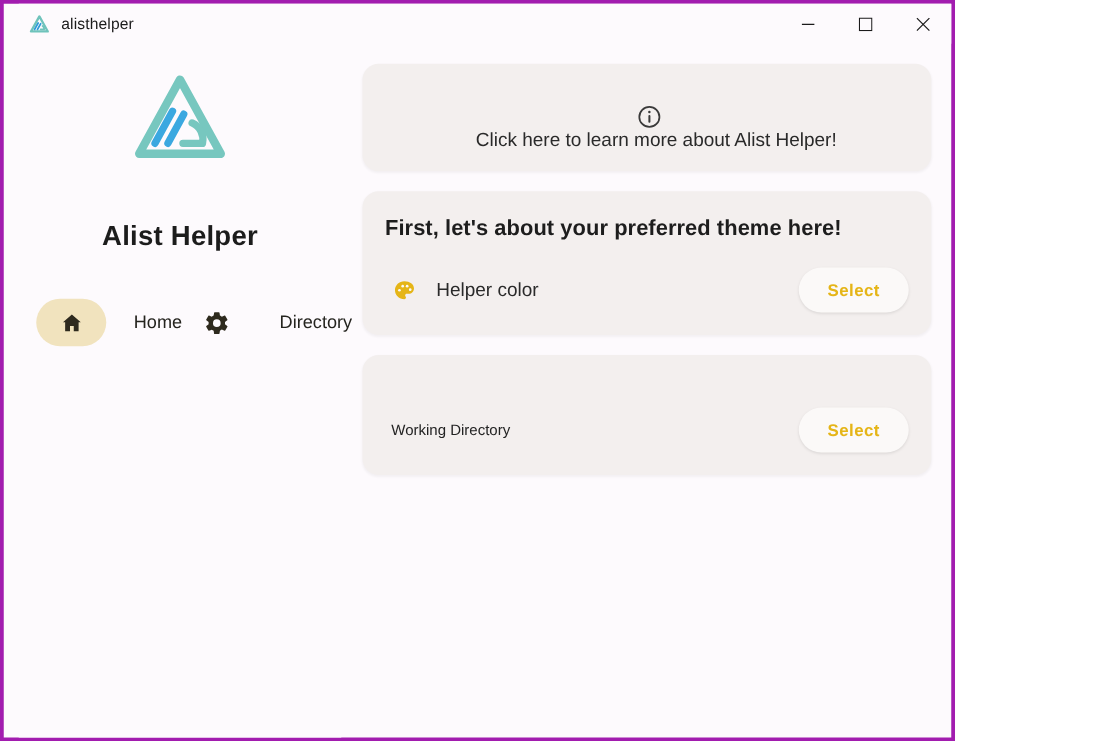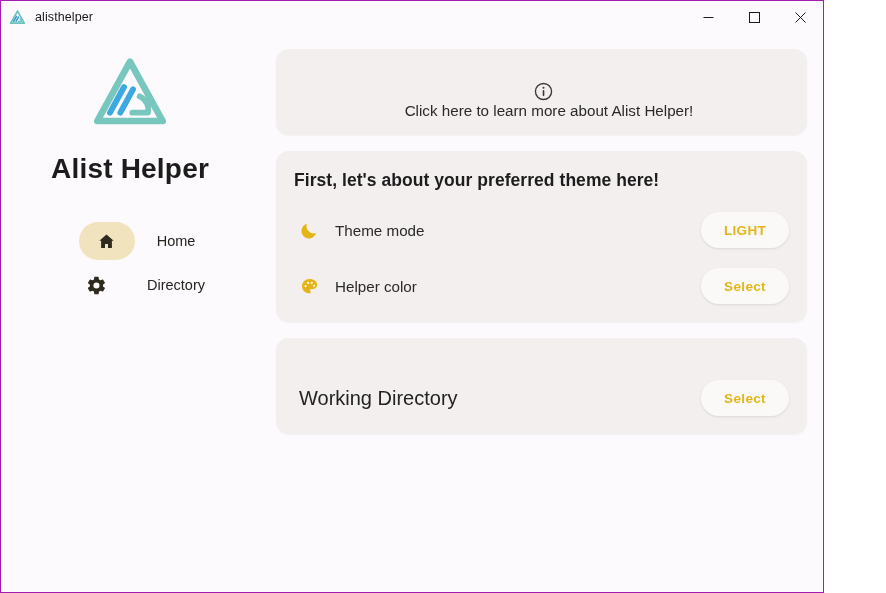--- a/index.html
+++ b/index.html
@@ -7,26 +7,27 @@
 
   html, body {
     width: 886px;
     height: 593px;
     overflow: hidden;
     font-family: "Liberation Sans", sans-serif;
   }
 
   #app {
     position: relative;
-    width: 824px;
+    width: 764px;
     height: 593px;
     background: #FDFAFD;
-    border: 1px solid #a21caf;
+    border: 3px solid #a21caf;
     display: flex;
     flex-direction: column;
+    padding-left: 12px;
   }
 
   
   .titlebar {
     height: 32px;
     min-height: 32px;
     background: #FDFAFD;
     display: flex;
     align-items: center;
     padding-left: 8px;
@@ -84,33 +85,32 @@
   .logo-wrap {
     width: 96px;
     height: 84px;
     display: flex;
     align-items: center;
     justify-content: center;
   }
   .logo-wrap svg { display: block; }
 
   .app-name {
-    margin-top: 18px;
-    font-size: 28px;
+    margin-top: 39px;
+    font-size: 22px;
     font-weight: bold;
     color: #1c1c1c;
     letter-spacing: 0.2px;
     font-family: "Liberation Sans", sans-serif;
   }
 
   .nav {
     margin-top: 34px;
     width: 100%;
     display: flex;
-    flex-direction: column;
     align-items: center;
     padding-left: 14px;
   }
   .nav-item {
     display: flex;
     align-items: center;
     height: 44px;
     margin-bottom: 0px;
     cursor: default;
     background: transparent;
@@ -227,21 +227,21 @@
   .pill-btn.wide { min-width: 88px; }
 
   .dir-row {
     display: flex;
     align-items: center;
     margin-top: 24px;
     min-height: 40px;
   }
   .dir-label {
     margin-left: 5px;
-    font-size: 20px;
+    font-size: 12px;
     color: #232323;
     font-family: "Liberation Sans", sans-serif;
   }
 </style>
 </head>
 <body>
 
 <div id="app">
 
   <div class="titlebar">
@@ -324,30 +324,20 @@
               <rect x="11.1" y="10.3" width="1.85" height="7.0" rx="0.9" fill="#3a3a3a"></rect>
             </svg>
           </span>
           <span class="link-text">Click here to learn more about Alist Helper!</span>
         </div>
       </div>
 
       <div class="card">
         <div class="card-title">First, let's about your preferred theme here!</div>
 
-        <div class="setting-row">
-          <span class="setting-icon">
-            <svg width="19" height="19" viewBox="0 0 24 24">
-              <path d="M20.3 15.2A9.3 9.3 0 0 1 8.6 3.6 9.4 9.4 0 1 0 20.3 15.2Z" fill="#E5B517"></path>
-            </svg>
-          </span>
-          <span class="setting-label">Theme mode</span>
-          <span class="setting-spacer"></span>
-          <button class="pill-btn wide">LIGHT</button>
-        </div>
 
         <div class="setting-row">
           <span class="setting-icon">
             <svg width="19" height="19" viewBox="0 0 24 24">
               <path d="M12 2.6C6.7 2.6 2.5 6.6 2.5 11.6c0 5 4.2 9 9.5 9 0.9 0 1.6-0.7 1.6-1.6 0-0.4-0.16-0.8-0.43-1.08-0.25-0.3-0.4-0.66-0.4-1.06 0-0.9 0.73-1.6 1.63-1.6h1.9c3.0 0 5.4-2.4 5.4-5.4 0-4.3-4.2-7.26-9.7-7.26Z" fill="#E5B517"></path>
               <circle cx="7.0" cy="11.6" r="1.35" fill="#FBF9F8"></circle>
               <circle cx="10.3" cy="7.5" r="1.35" fill="#FBF9F8"></circle>
               <circle cx="14.8" cy="7.5" r="1.35" fill="#FBF9F8"></circle>
               <circle cx="17.9" cy="11.0" r="1.35" fill="#FBF9F8"></circle>
             </svg>

